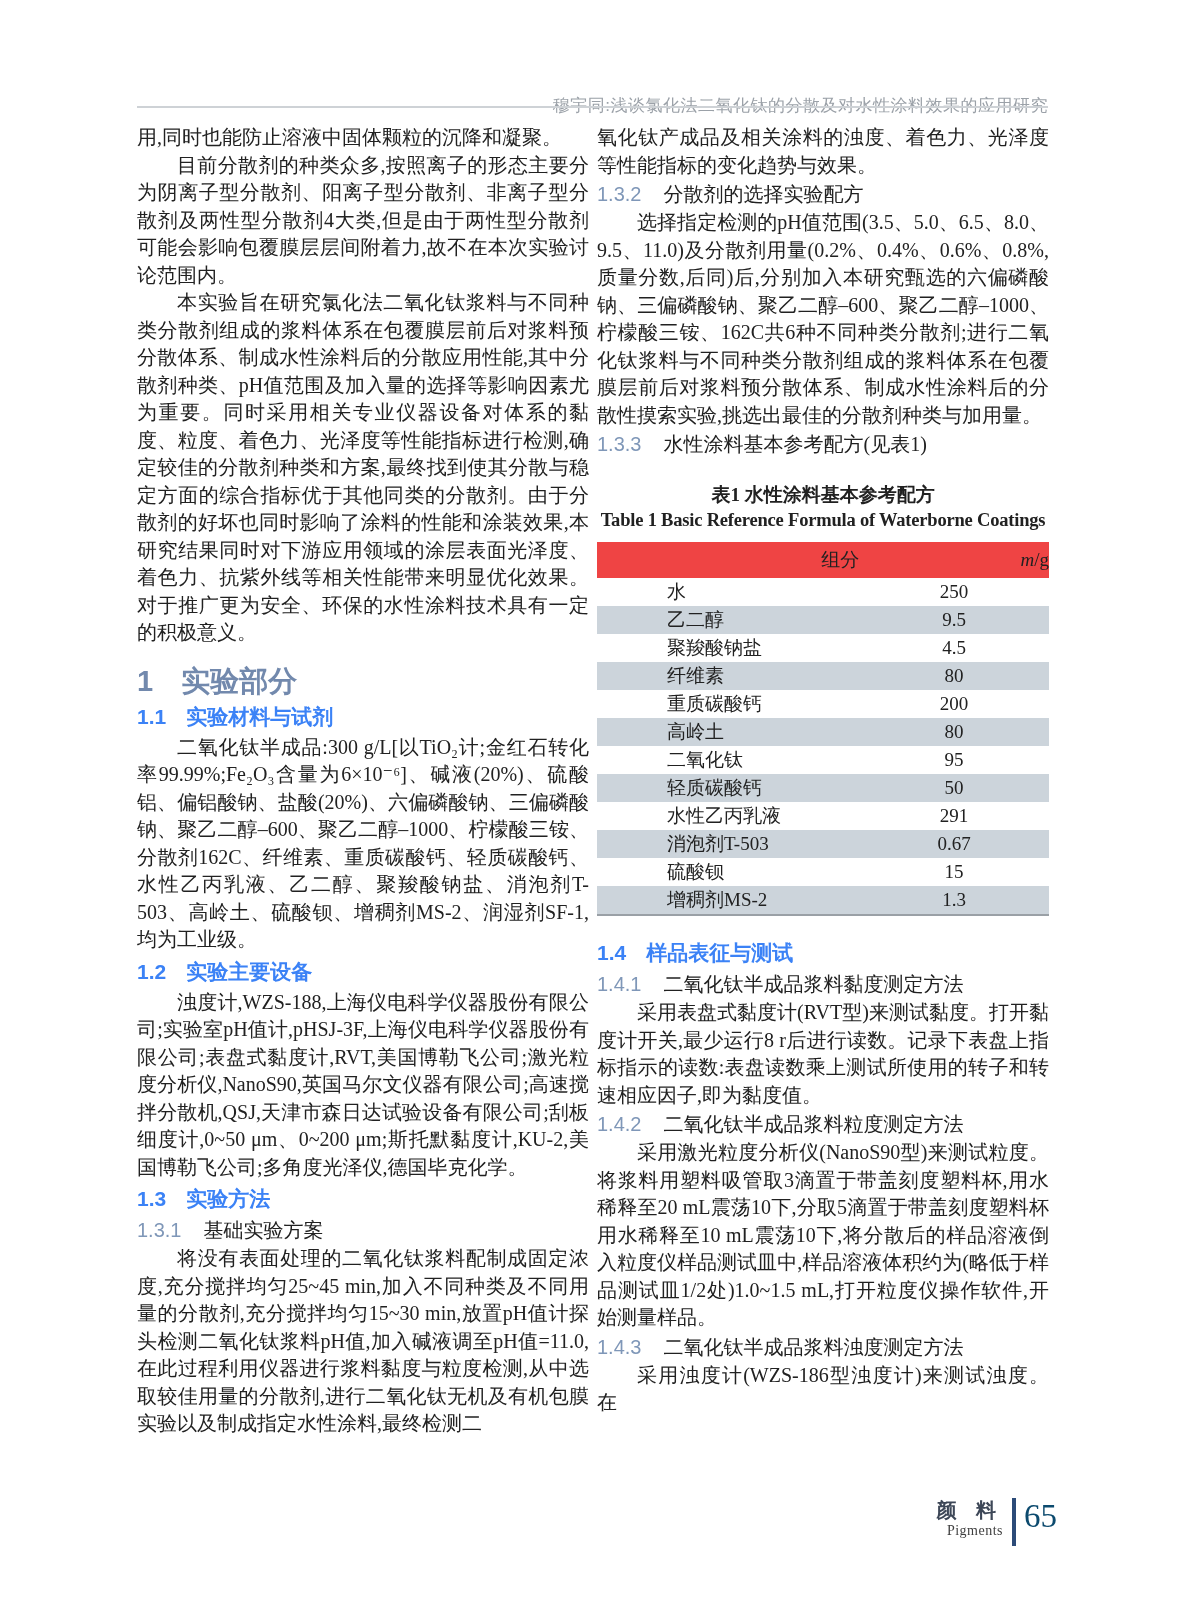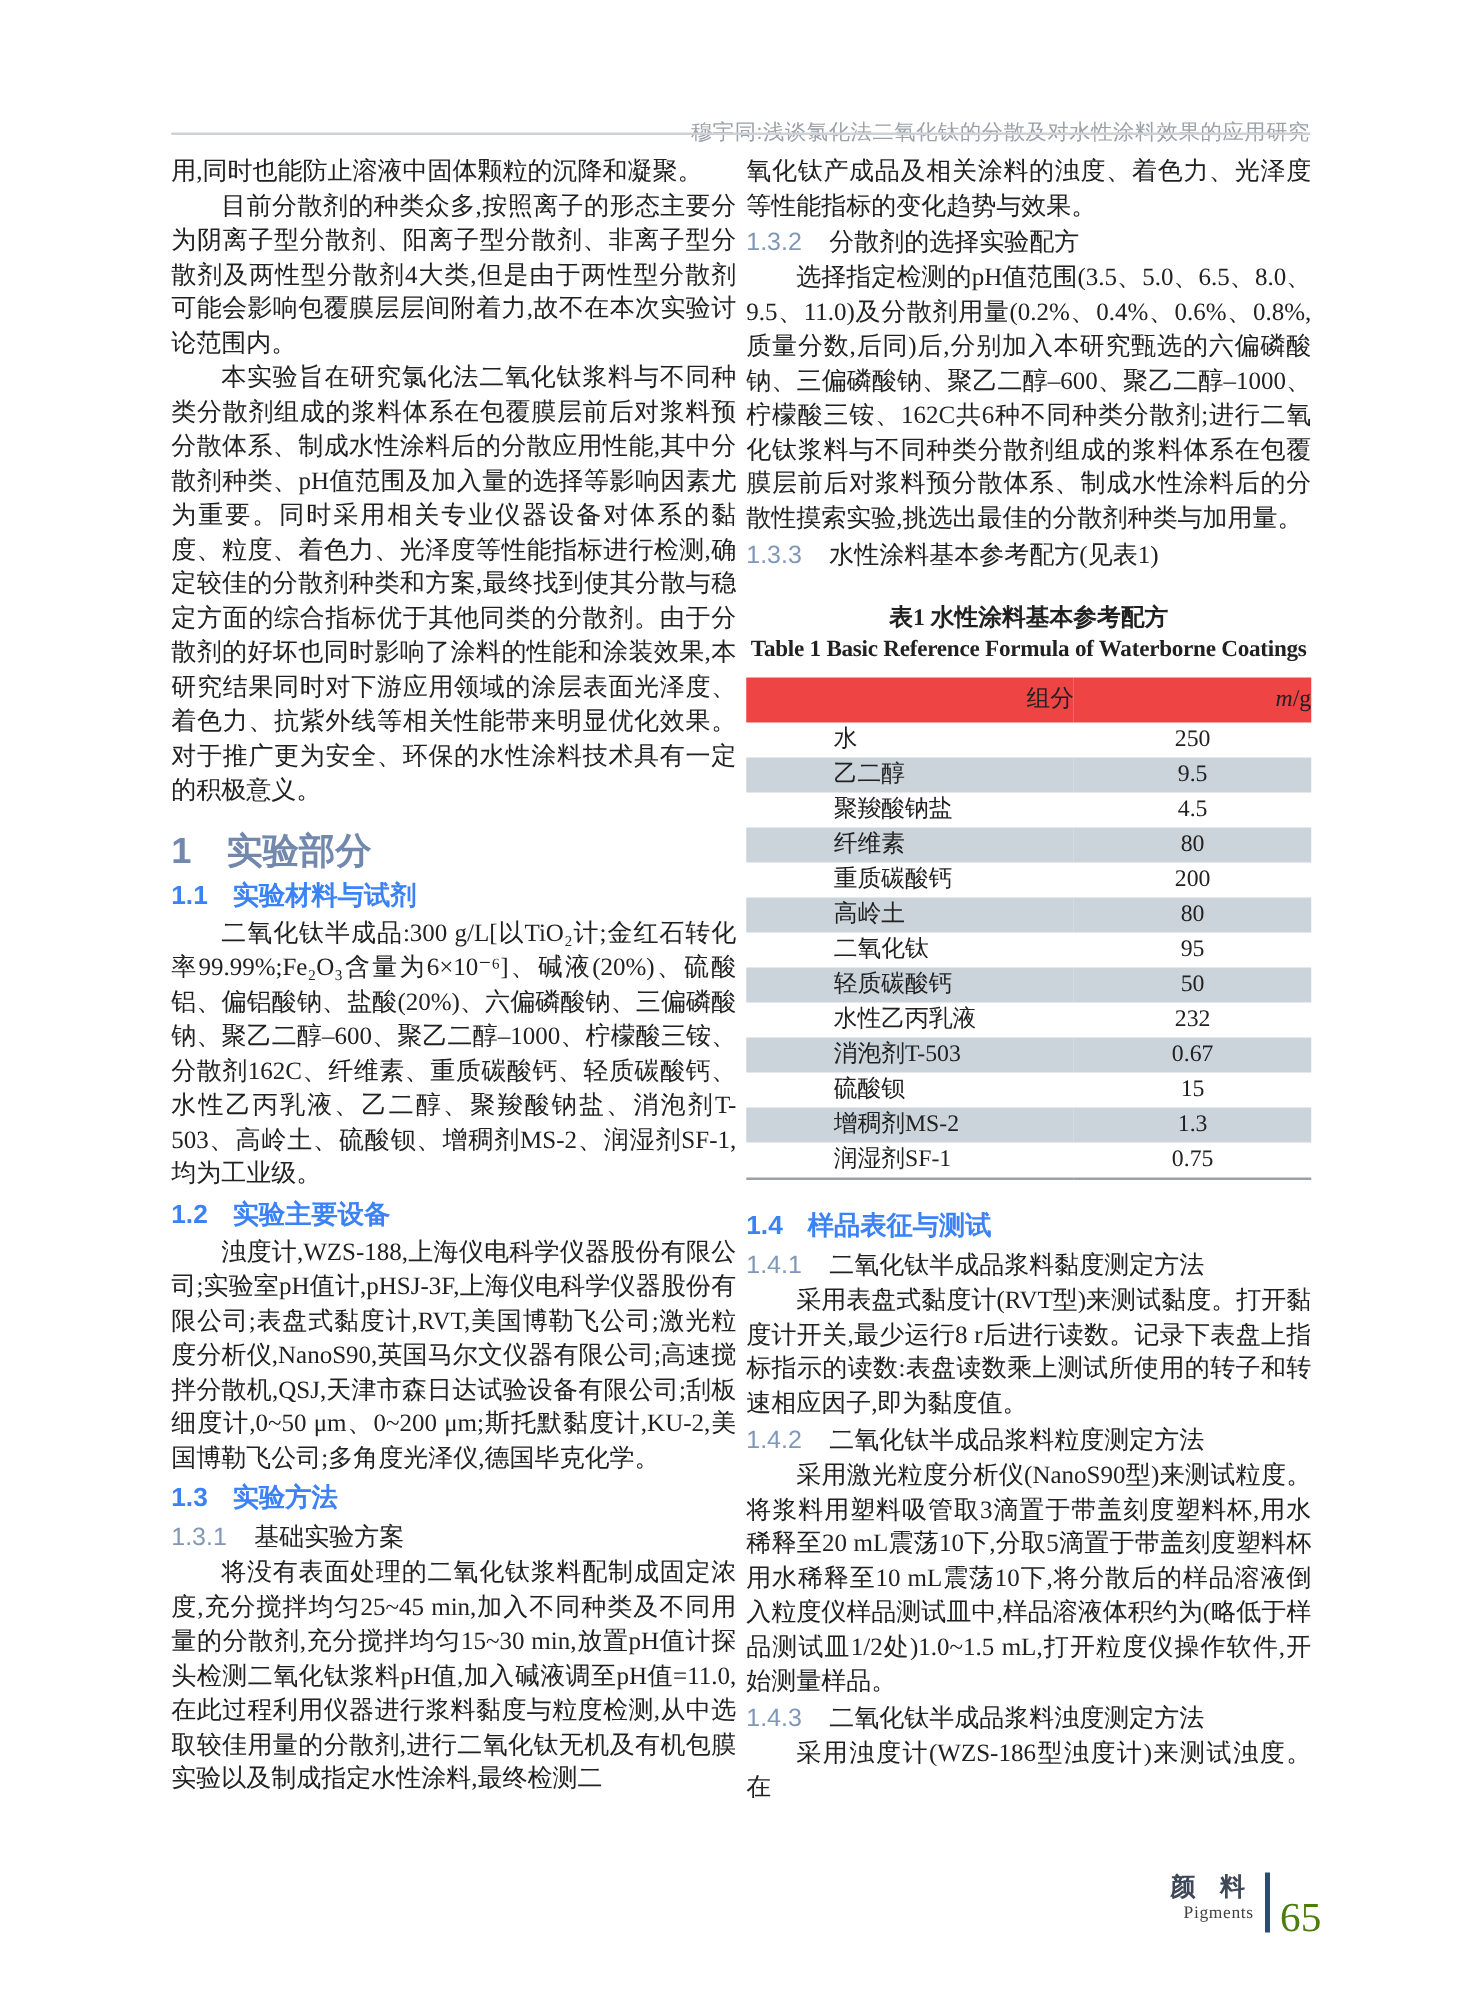--- a/index.html
+++ b/index.html
@@ -81,21 +81,21 @@
   .f-zh {
     font-family:"Liberation Sans","DejaVu Sans",sans-serif;
     font-weight:bold; font-size:20px; color:#3d4757; letter-spacing:7px;
     line-height:24px;
   }
   .f-en {
     font-size:14px; color:#404040; line-height:18px; letter-spacing:0.5px;
   }
   .f-bar { width:4px; height:48px; background:#2c4b78; margin-right:8px; }
   .f-num {
-    font-size:33px; color:#4d7c0f; line-height:33px; margin-top:21px;
+    font-size:33px; color:#0c4a6e; line-height:33px; margin-top:2px;
   }
 </style>
 </head>
 <body>
 
 <div class="page">
 
   <div class="running-title">穆宇同:浅谈氯化法二氧化钛的分散及对水性涂料效果的应用研究</div>
   <div class="header-rule"></div>
 
@@ -190,42 +190,38 @@
               <td class="val">95</td>
             </tr>
 
             <tr>
               <td class="comp">轻质碳酸钙</td>
               <td class="val">50</td>
             </tr>
 
             <tr>
               <td class="comp">水性乙丙乳液</td>
-              <td class="val">232</td>
+              <td class="val">291</td>
             </tr>
 
             <tr>
               <td class="comp">消泡剂T-503</td>
               <td class="val">0.67</td>
             </tr>
 
             <tr>
               <td class="comp">硫酸钡</td>
               <td class="val">15</td>
             </tr>
 
             <tr>
               <td class="comp">增稠剂MS-2</td>
               <td class="val">1.3</td>
             </tr>
 
-            <tr>
-              <td class="comp">润湿剂SF-1</td>
-              <td class="val">0.75</td>
-            </tr>
           </tbody>
       </table>
     </div>
 
     <div class="h2">
       <span class="num">1.4</span><span>样品表征与测试</span>
     </div>
 
     <div class="h3">
       <span class="num">1.4.1</span><span class="t">二氧化钛半成品浆料黏度测定方法</span>

